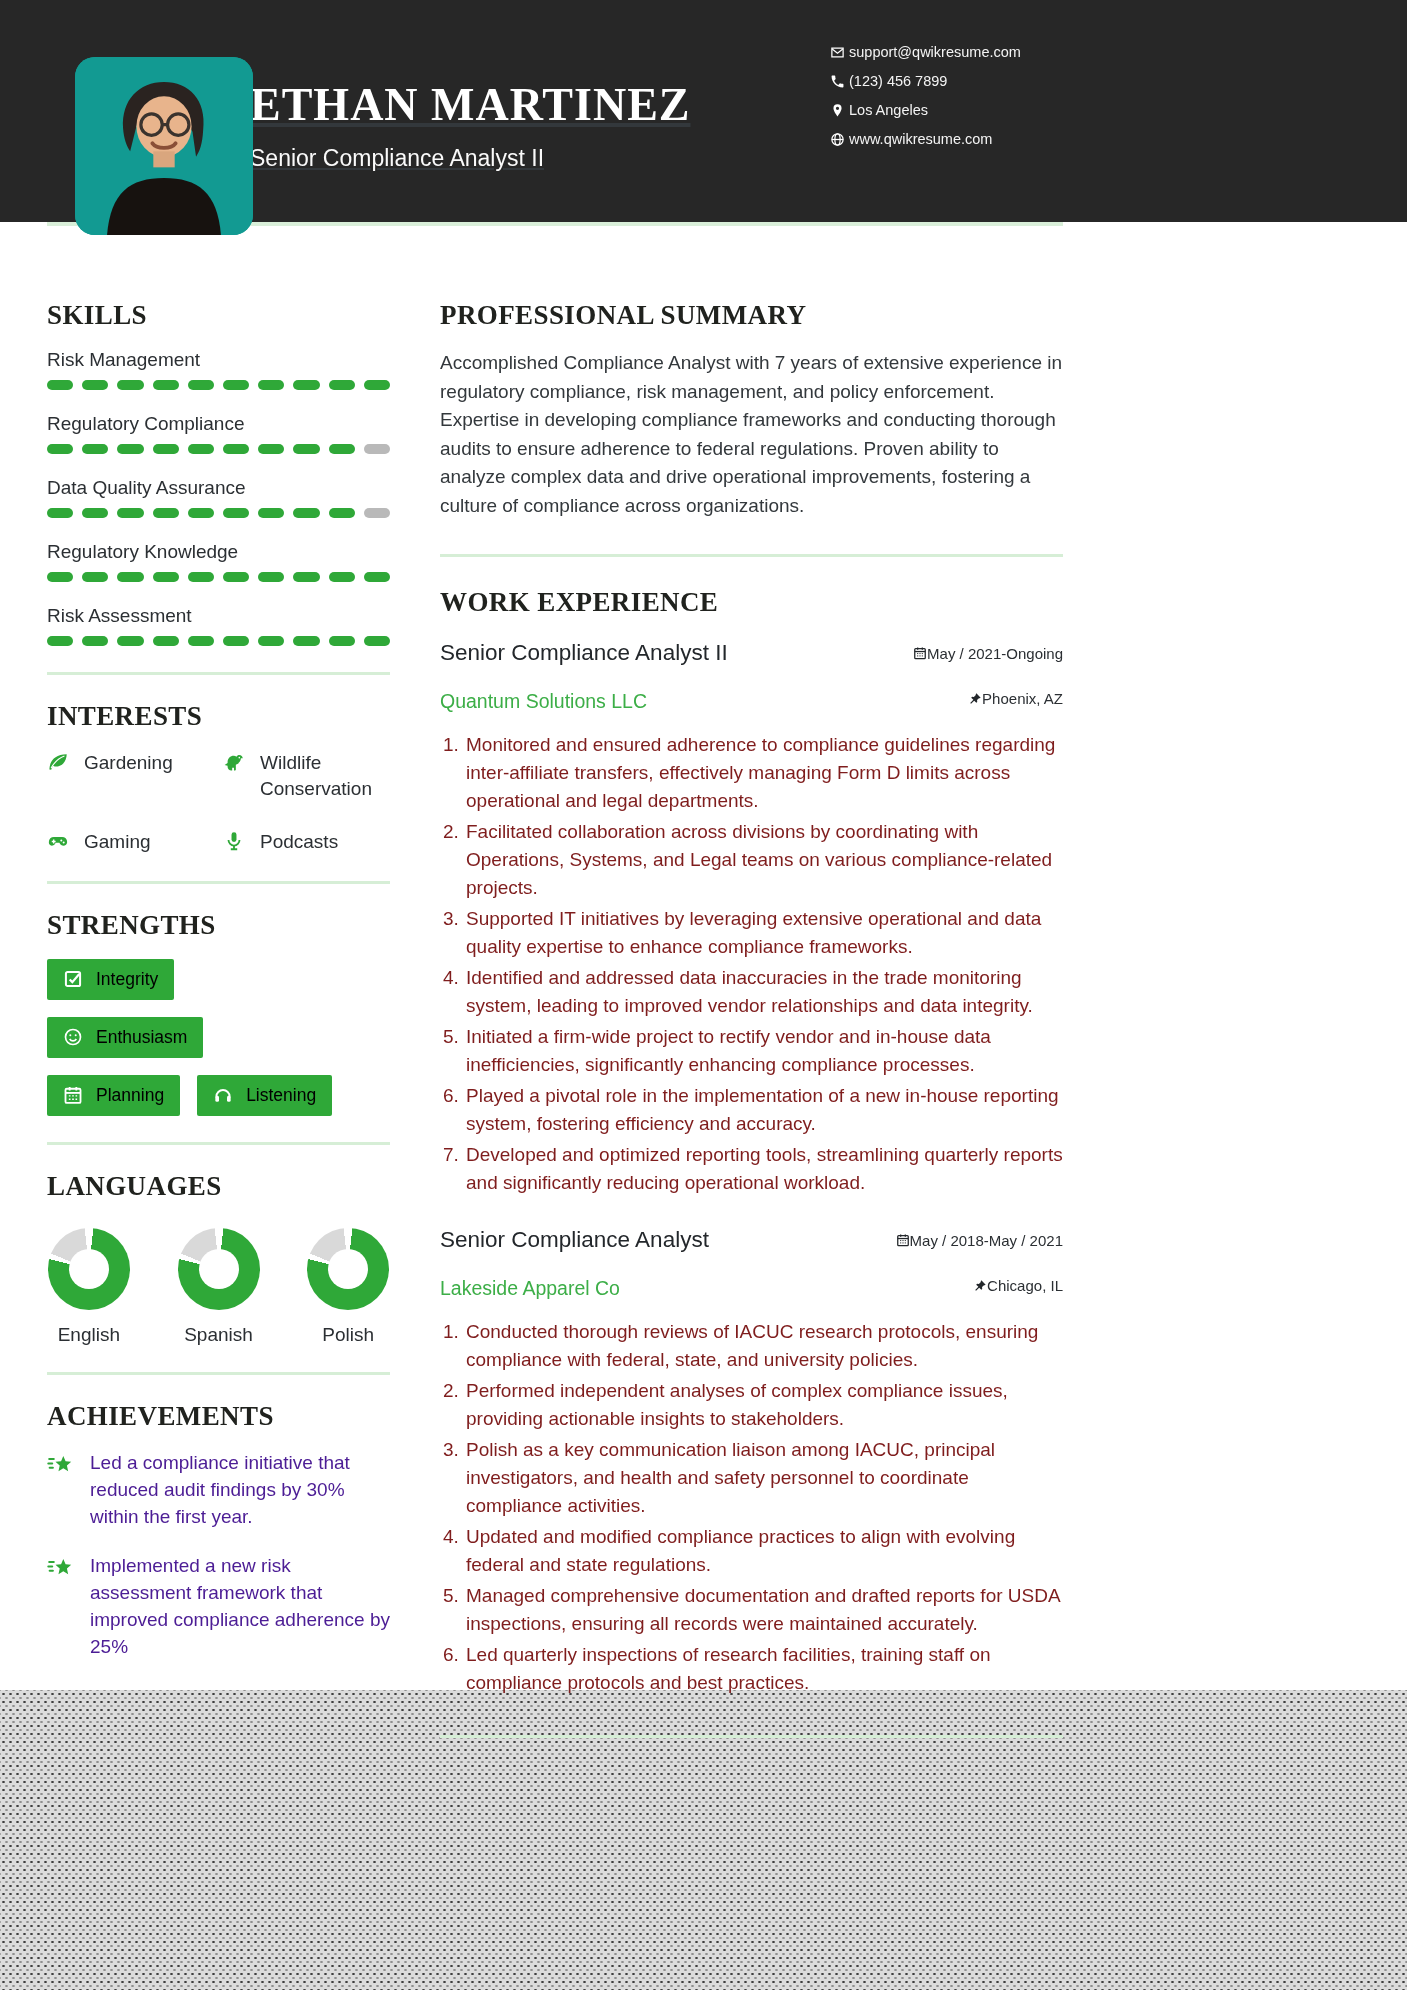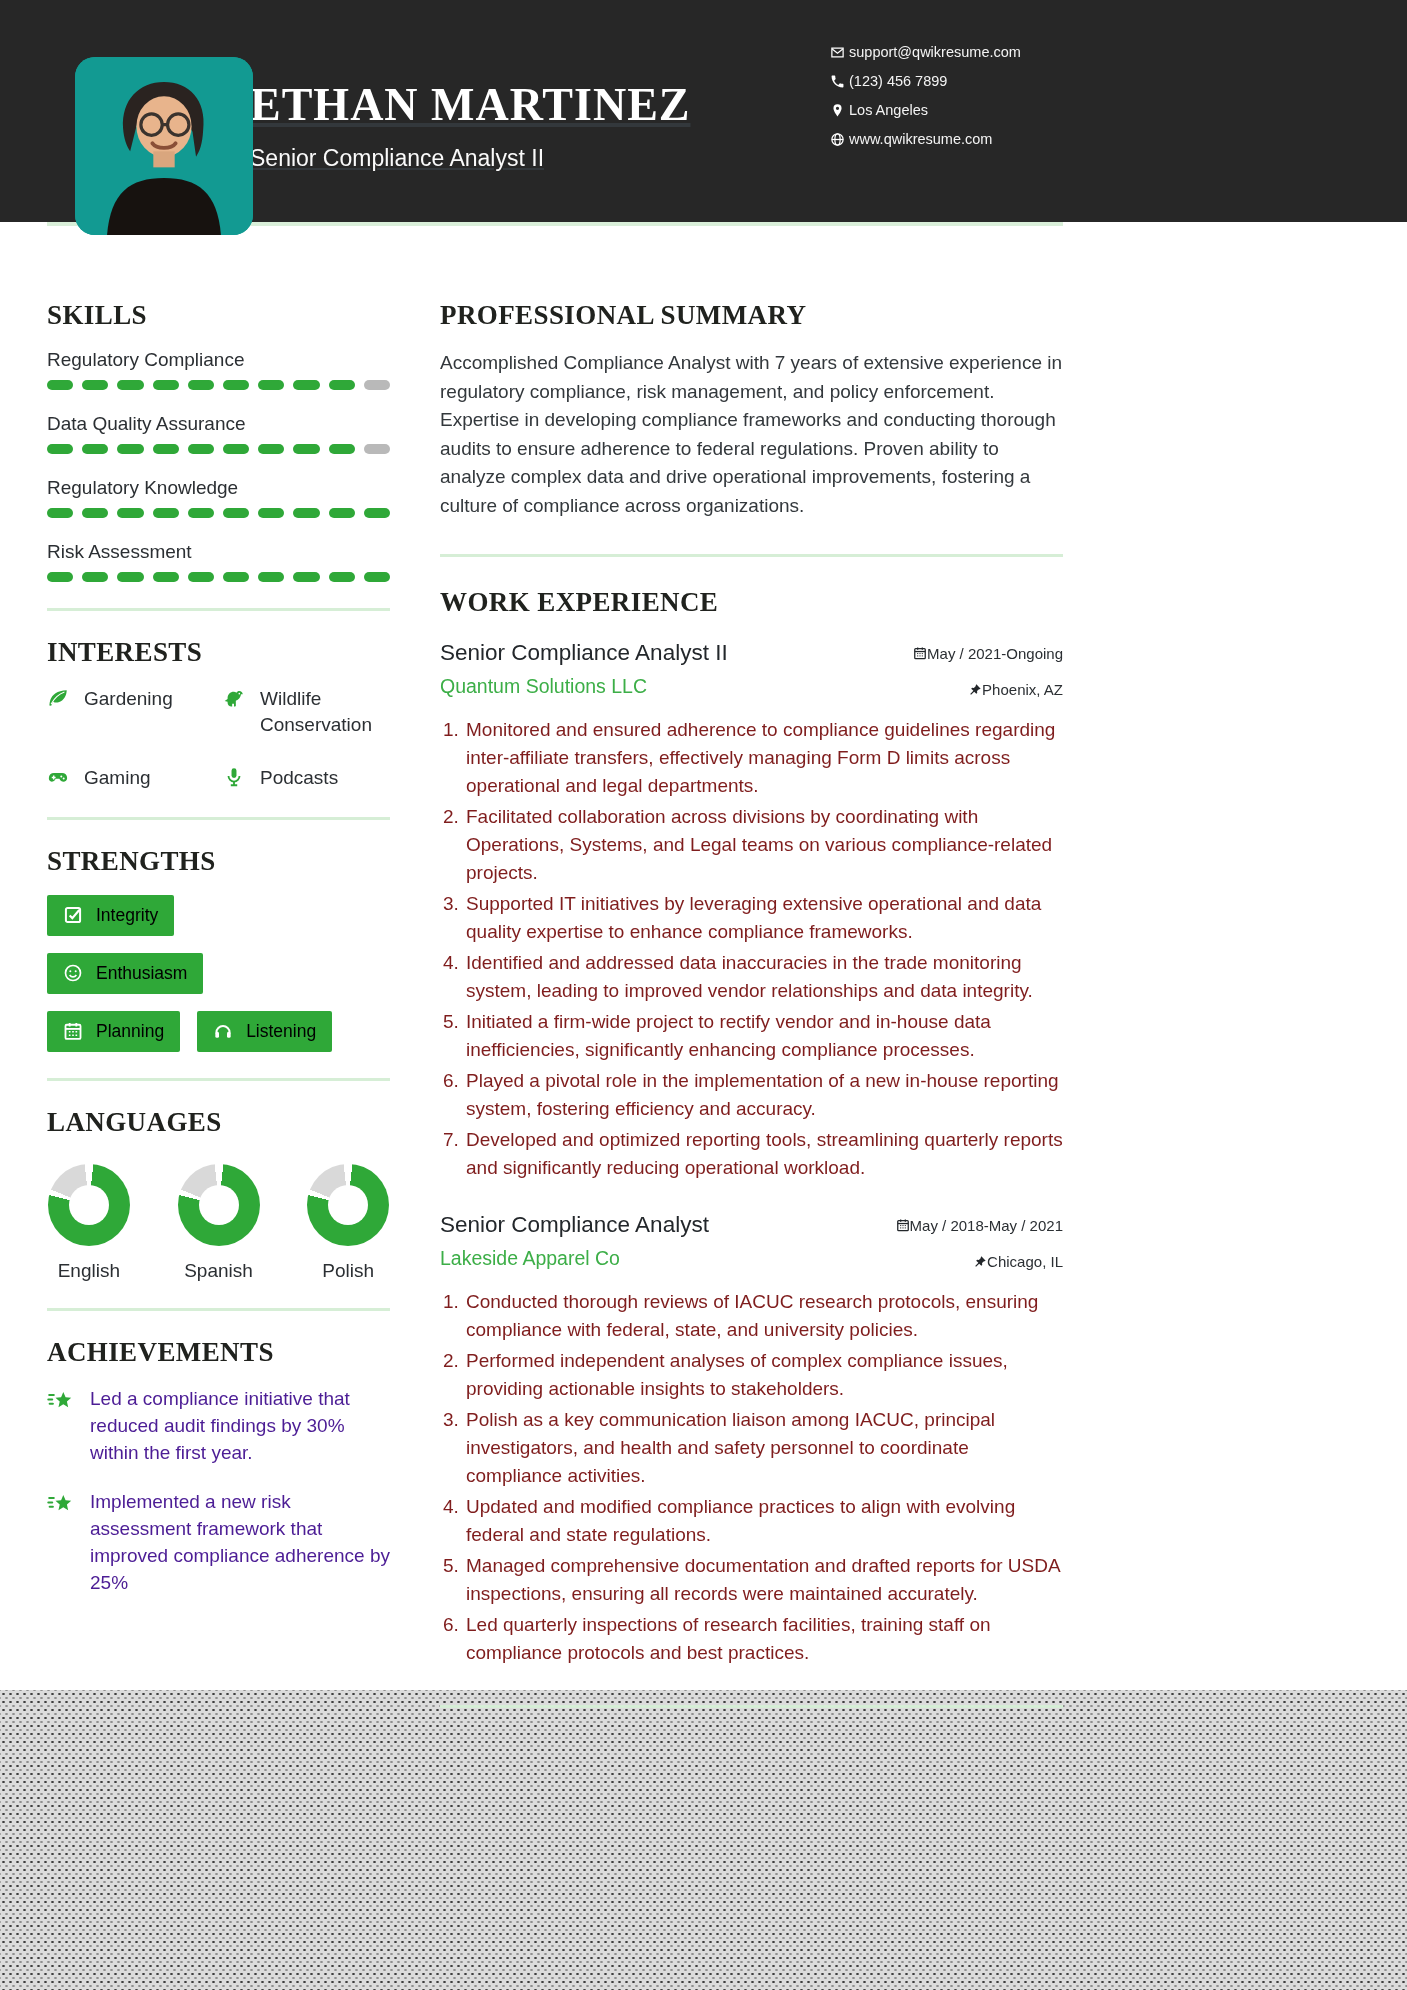--- a/index.html
+++ b/index.html
@@ -73,21 +73,21 @@
   .ach-text{font-size:19px;line-height:1.42;color:#4c1d95;background:#fff;}
 
   
   .summary-text{margin:0;font-size:19px;line-height:28.5px;color:#33383c;}
   .job{margin-bottom:30px;}
   .job-head{display:flex;justify-content:space-between;align-items:baseline;}
   .job-title{font-size:22.5px;font-weight:500;color:#23272b;margin:0;}
   .job-meta{font-size:15px;color:#2b2f33;display:flex;align-items:center;white-space:nowrap;}
   .job-meta .ic{width:14px;height:14px;color:#23272b;flex:none;}
   .job-meta .ic svg{width:100%;height:100%;}
-  .company-row{display:flex;justify-content:space-between;align-items:flex-end;margin-top:9px;}
+  .company-row{display:flex;justify-content:space-between;align-items:flex-start;margin-top:24px;}
   .company{font-size:19.5px;color:#3cae47;}
   .job-bullets{margin:18px 0 0 0;padding-left:24px;font-size:19px;line-height:28px;color:#7f1d1d;}
   .job-bullets li{margin-bottom:3px;padding-left:2px;}
 
   
   .texture-footer{
     position:absolute;left:0;top:1690px;width:1407px;height:300px;z-index:1;
     background-color:#dcdcdc;
     background-image:
       radial-gradient(circle, #3f3f3f 1px, transparent 1.35px),
@@ -156,20 +156,35 @@
     </div>
 </div>
 <div class="header-underline"></div>
 
 <div class="content">
 
   <div class="left-col">
     <h2 class="sec-heading">SKILLS</h2>
     <div>
         <div class="skill">
+          <div class="skill-label">Risk Management</div>
+          <div class="dashes">
+            <span class="dash"></span>
+            <span class="dash"></span>
+            <span class="dash"></span>
+            <span class="dash"></span>
+            <span class="dash"></span>
+            <span class="dash"></span>
+            <span class="dash"></span>
+            <span class="dash"></span>
+            <span class="dash"></span>
+            <span class="dash"></span>
+          </div>
+        </div>
+        <div class="skill">
           <div class="skill-label">Regulatory Compliance</div>
           <div class="dashes">
             <span class="dash"></span>
             <span class="dash"></span>
             <span class="dash"></span>
             <span class="dash"></span>
             <span class="dash"></span>
             <span class="dash"></span>
             <span class="dash"></span>
             <span class="dash"></span>

